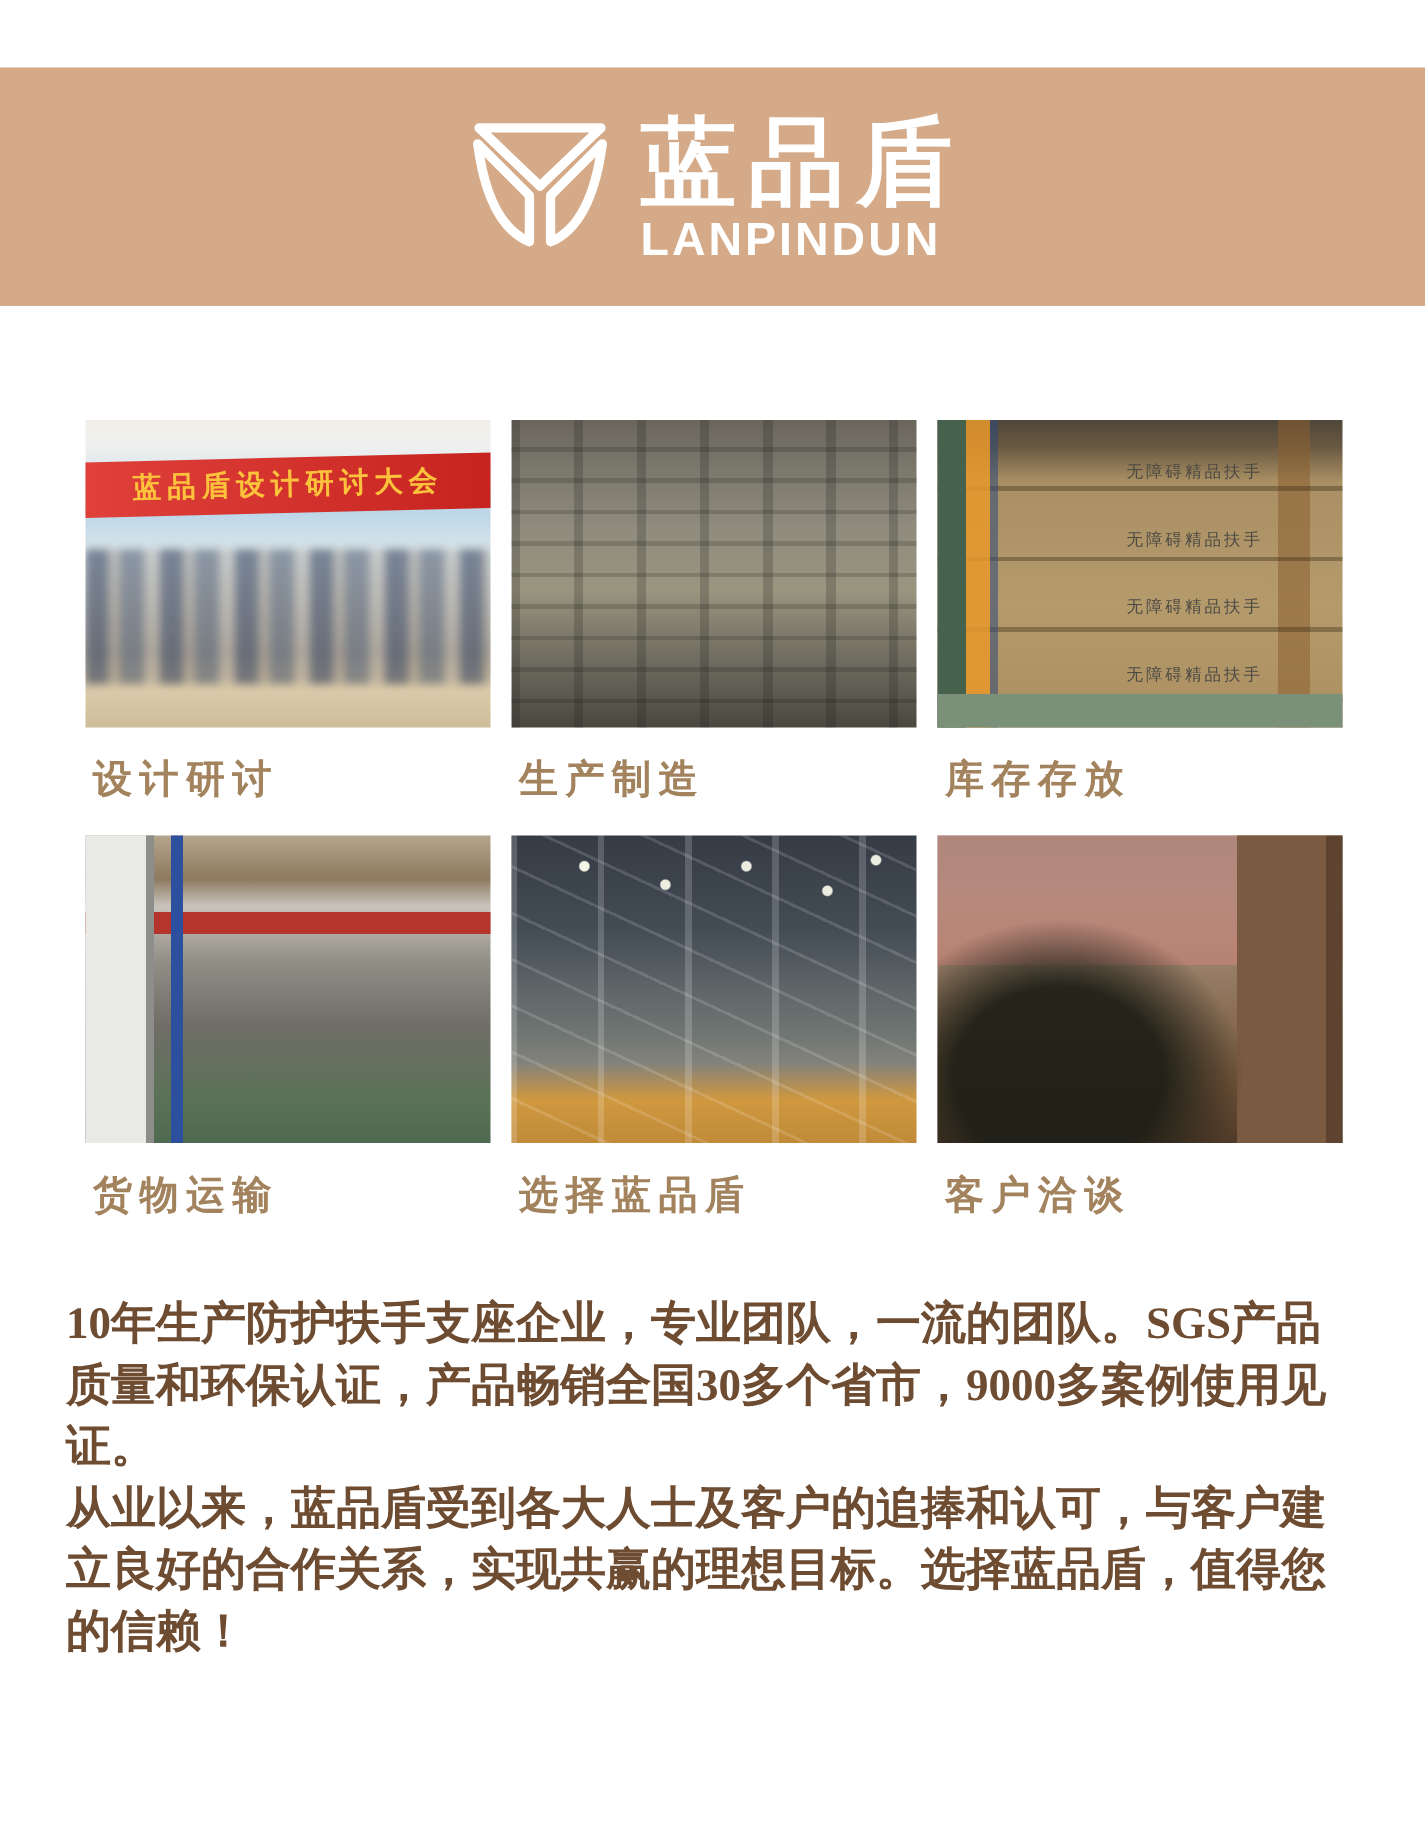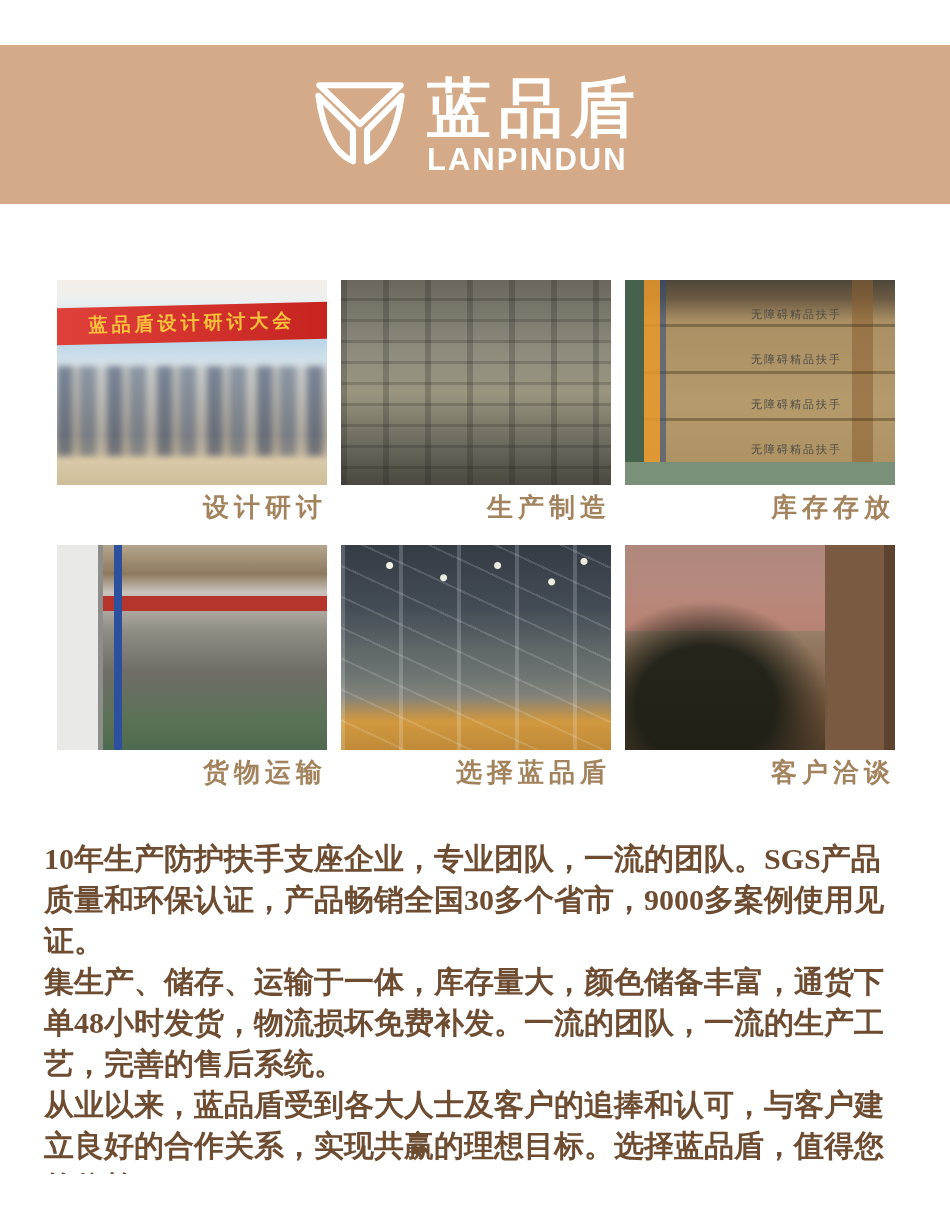--- a/index.html
+++ b/index.html
@@ -41,22 +41,22 @@
     column-gap:14px;
     row-gap:22px;
   }
   figure { width:270px; }
   .ph {
     width:270px; height:205px;
     position:relative; overflow:hidden;
     background:#9a9a92;
   }
   figcaption {
-    margin-top:8px;
-    text-align:right;
+    margin-top:20px;
+    text-align:left;
     font-size:26px; font-weight:bold;
     letter-spacing:5px; text-indent:5px;
     line-height:30px;
     color:var(--caption-color,#a3835d);
   }
 
   
   .ph1 {
     background:linear-gradient(180deg,#f3efe9 0%,#eef0ef 9%,#bcd6e8 30%,#d8e4ea 42%,
       #ccd0cf 55%,#b4b0a6 76%,#dbcaa9 88%,#cdbd9a 100%);
@@ -203,17 +203,16 @@
 
     <figure>
       <div class="ph ph6"></div>
       <figcaption>客户洽谈</figcaption>
     </figure>
 
   </div>
 
   <div class="about">
     <p>10年生产防护扶手支座企业，专业团队，一流的团队。SGS产品质量和环保认证，产品畅销全国30多个省市，9000多案例使用见证。</p>
-    <p>集生产、储存、运输于一体，库存量大，颜色储备丰富，通货下单48小时发货，物流损坏免费补发。一流的团队，一流的生产工艺，完善的售后系统。</p>
     <p>从业以来，蓝品盾受到各大人士及客户的追捧和认可，与客户建立良好的合作关系，实现共赢的理想目标。选择蓝品盾，值得您的信赖！</p>
   </div>
 
 </div>
 
 </body></html>

